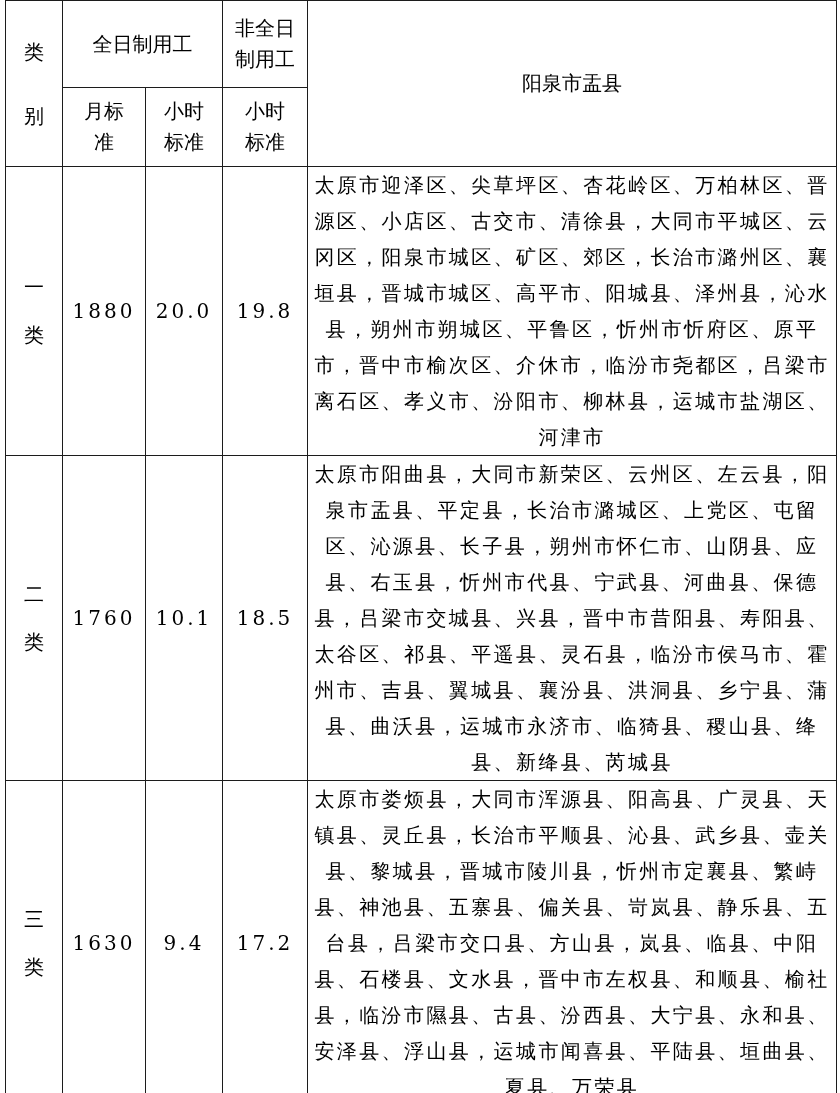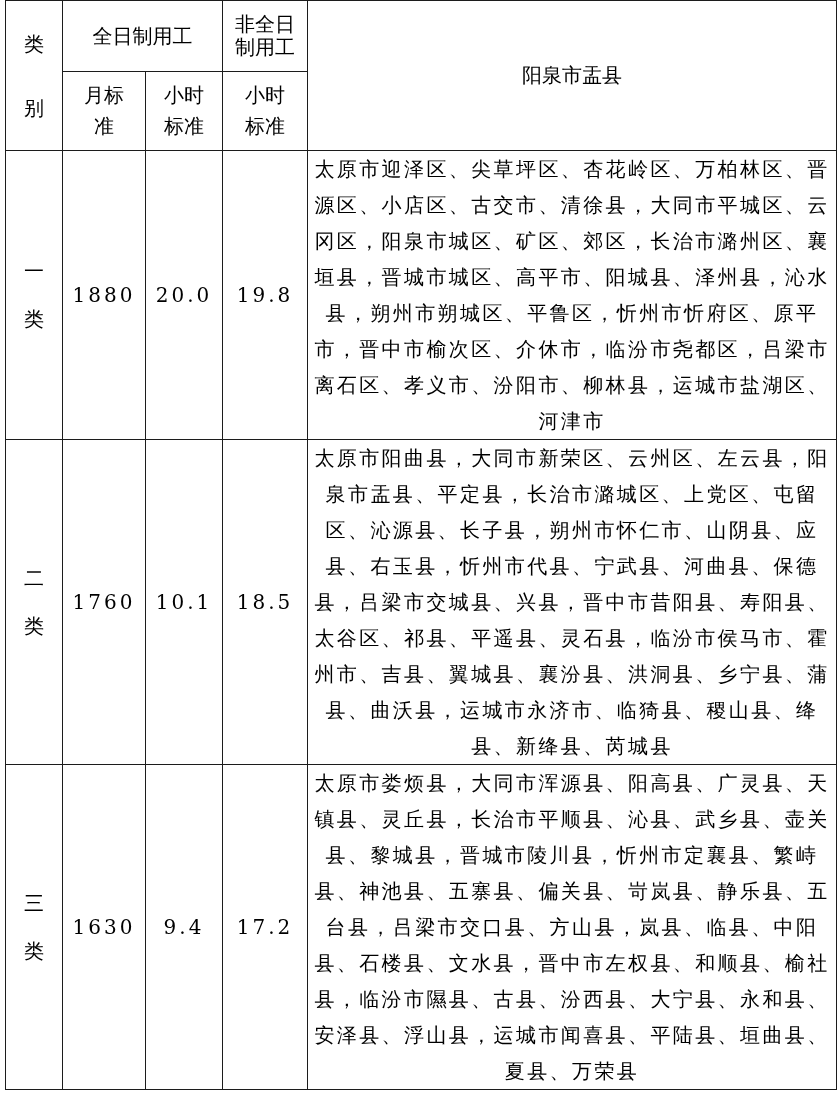--- a/index.html
+++ b/index.html
@@ -69,21 +69,21 @@
   .w2 {           
     width: 2.3em;
     margin: 8px auto;
     word-break: break-all;
     line-height: 31px;
   }
   .w3 {           
     width: 3.4em;
     margin: 12px auto;
     word-break: break-all;
-    line-height: 23px;
+    line-height: 31px;
   }
   tr.brow1 { height: 250px; }
   tr.brow2 { height: 290px; }
   tr.brow3 { height: 303px; }
   td.num-cell {
     font-size: 21px;
     letter-spacing: 3px;
     font-family: "DejaVu Serif", "Liberation Serif", serif;
   }
   td.region-cell {

